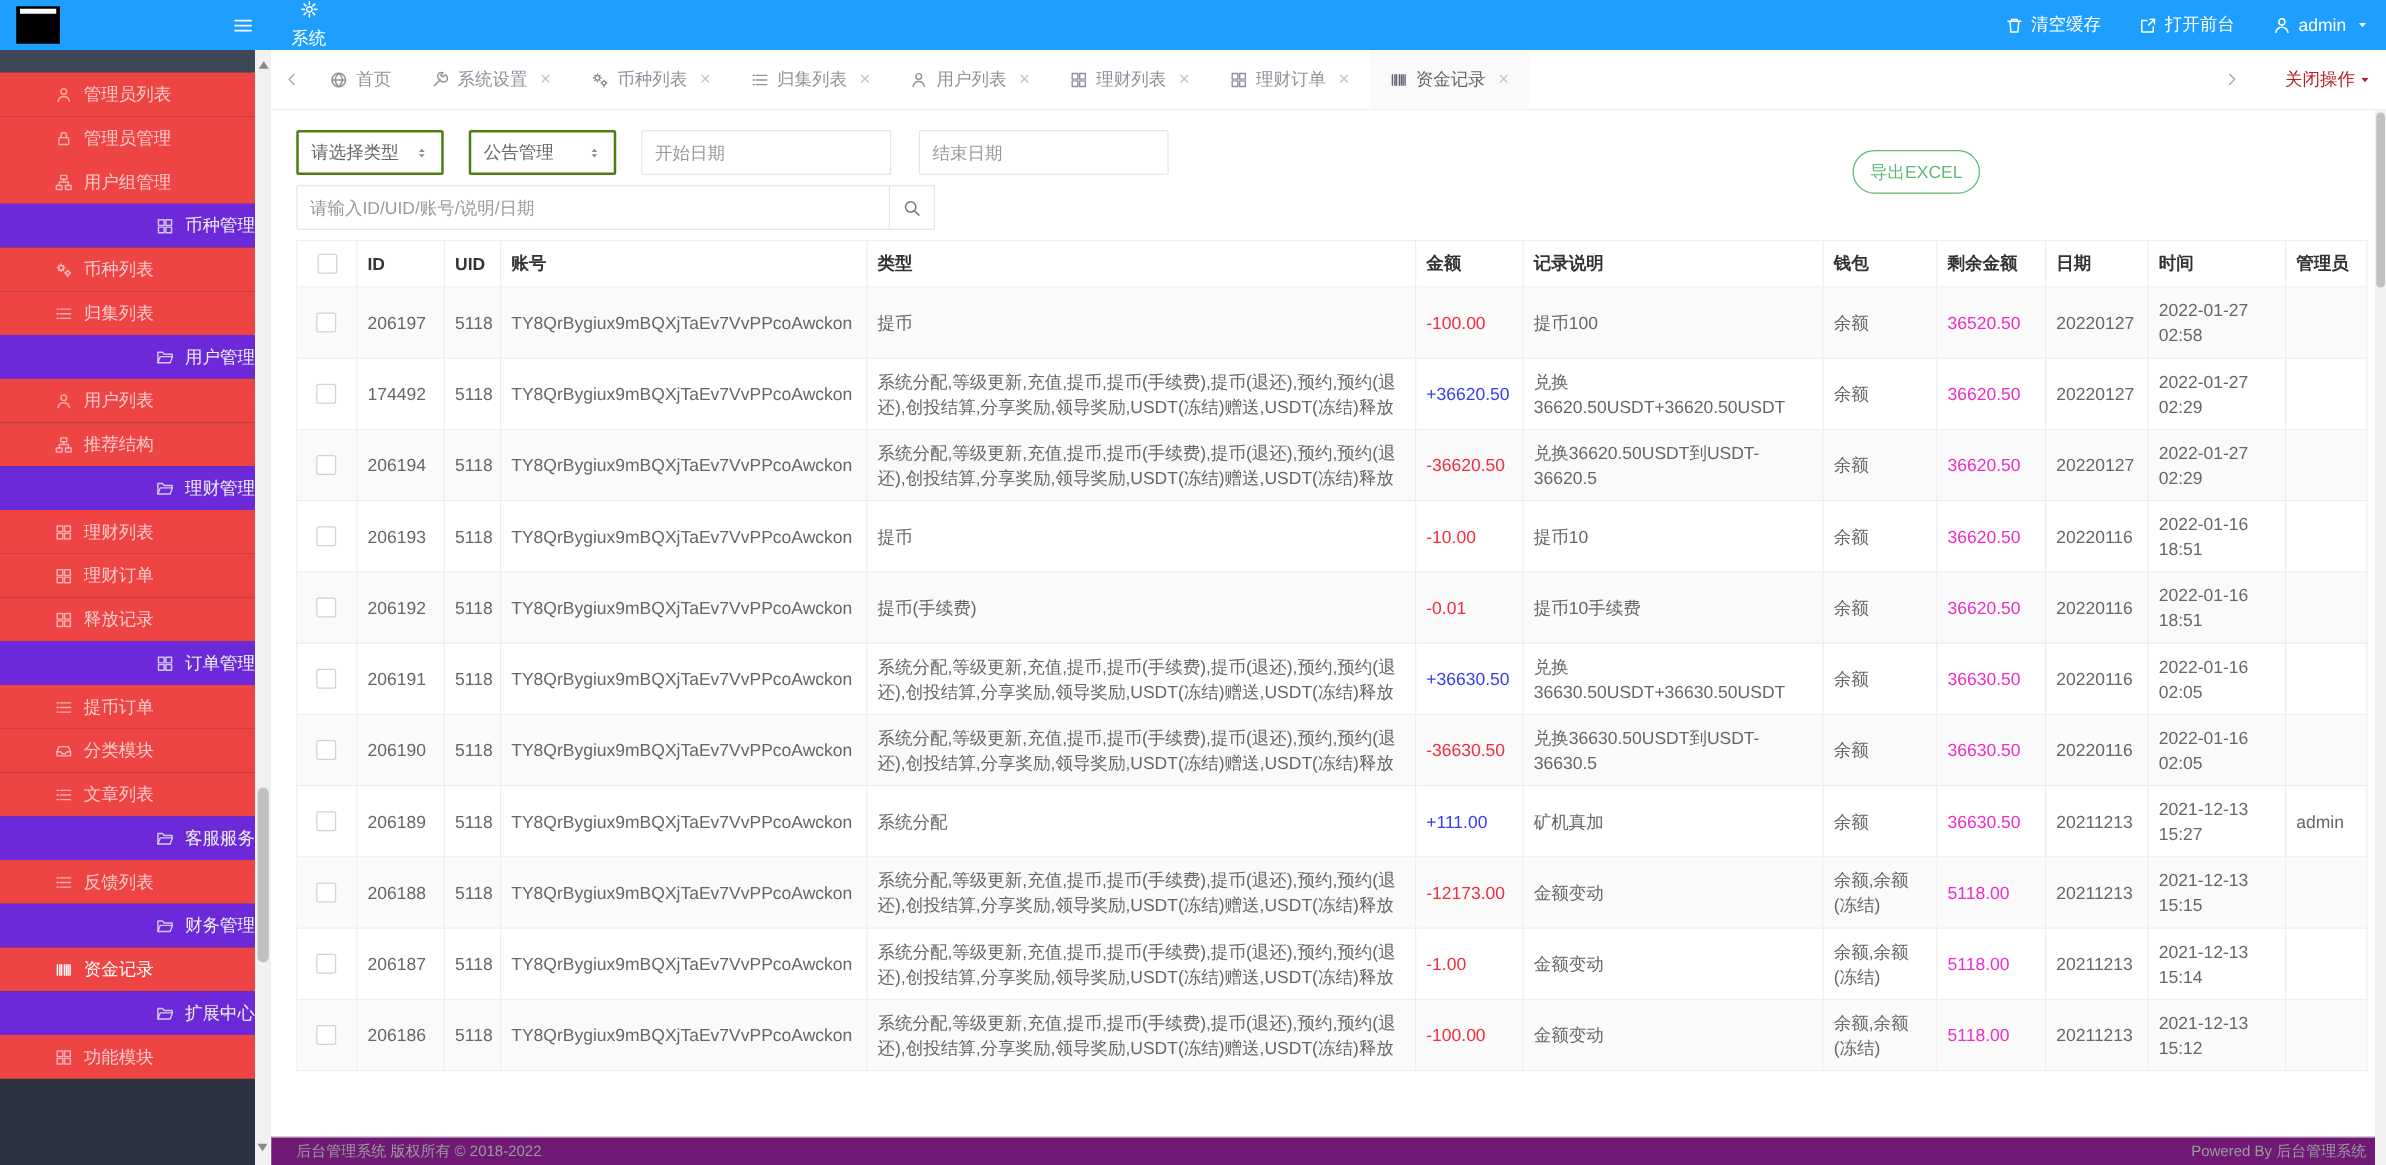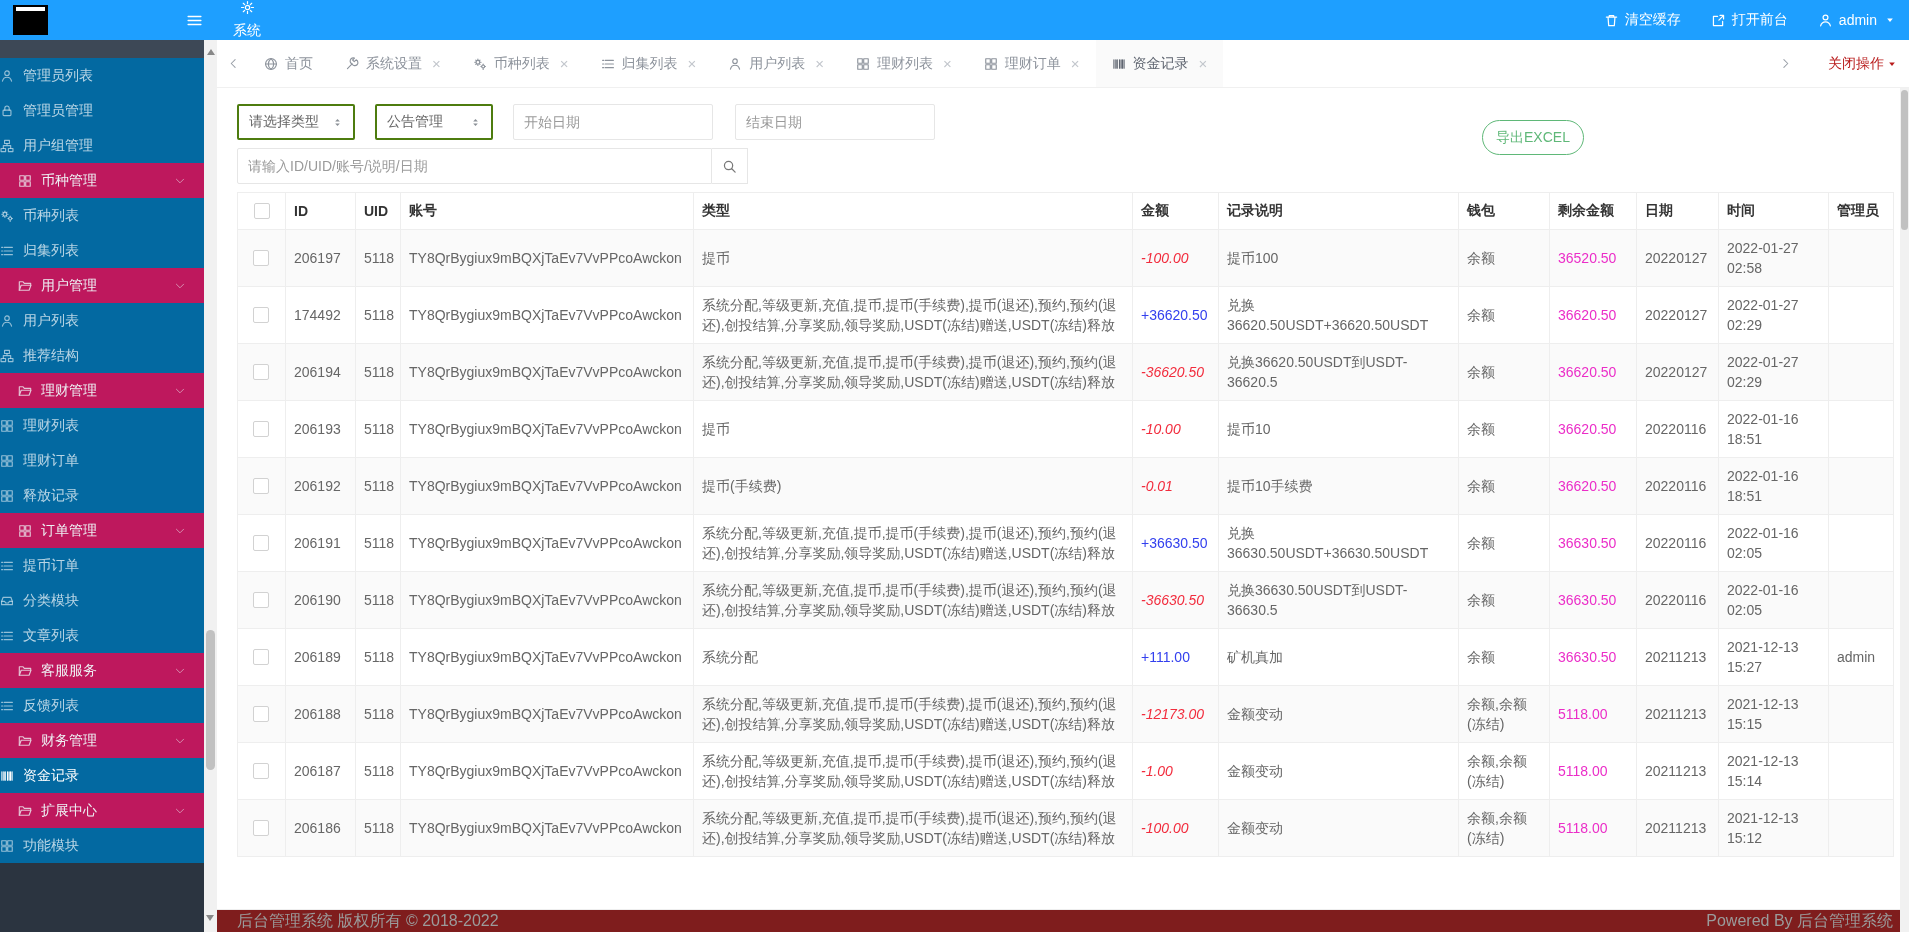--- a/index.html
+++ b/index.html
@@ -19,22 +19,22 @@
   .topbar-right { margin-left:auto; display:flex; align-items:center; gap:30px; padding-right:14px; }
   .topbar-action { display:flex; align-items:center; gap:6px; cursor:pointer; font-size:14px; }
   .topbar-action .icon { width:15px; height:15px; }
   .topbar-action .caret { width:10px; height:10px; margin-left:2px; }
 
   
   .sidebar { position:absolute; top:40px; left:0; width:204px; bottom:0; background:#2b3440; overflow:hidden; }
   .nav-strip { height:18px; background:#3d4856; }
   .nav-item { height:35px; display:flex; align-items:center; position:relative; cursor:pointer; font-size:14px; }
   .nav-item .icon { margin-right:9px; opacity:.8; }
-  .nav-item.group { background:#be185d; color:#eef1f4; padding-left:18px; }
-  .nav-item.child { background:#0369a1; color:rgba(255,255,255,.72); }
+  .nav-item.group { background:#6d28d9; color:#eef1f4; padding-left:18px;justify-content:flex-end; }
+  .nav-item.child { background:#ef4444; color:rgba(255,255,255,.72); padding-left:44px; }
   .nav-item.child.active { color:#fff; }
   .nav-item.child.active .icon { opacity:1; }
   .nav-item .chev { position:absolute; right:18px; width:12px; height:12px; opacity:.55; margin:0; }
 
   
   .side-scroll { position:absolute; top:40px; left:204px; width:13px; bottom:0; background:#f1f1f1; }
   .side-scroll .arr-up { width:0; height:0; border:4px solid transparent; border-bottom:6px solid #888; margin:5px auto 0; }
   .side-scroll .arr-down { width:0; height:0; border:4px solid transparent; border-top:6px solid #888; position:absolute; bottom:7px; left:2px; }
   .side-scroll .thumb { position:absolute; left:2px; top:590px; width:9px; height:140px; background:#c1c1c1; border-radius:5px; }
 
@@ -65,26 +65,26 @@
 
   
   table { table-layout:fixed; width:1656px; border-collapse:collapse; margin-top:5px; background:#fff; }
   th, td { border:1px solid #eee; text-align:left; vertical-align:middle; overflow:hidden; }
   thead tr { height:37px; }
   th { color:#333; font-weight:bold; font-size:14px; padding:0 8px; background:#fff; }
   tbody tr { height:57px; }
   td { padding:4px 10px 4px 8px; color:#666; line-height:1.45; font-size:14px; }
   tbody tr:nth-child(odd) td { background:#fafafa; }
   .cb { display:block; width:16px; height:16px; border:1px solid #d2d2d2; border-radius:2px; background:#fff; margin:0 auto; cursor:pointer; }
-  td.c-amount.neg { color:var(--c-neg,#f22c3d);font-style:italic; }
+  td.c-amount.neg { color:var(--c-neg,#f22c3d); }
   td.c-amount.pos { color:var(--c-pos,#3340ee); }
   td.c-balance { color:var(--c-bal,#eb2dc8); }
 
   
-  .footer { position:absolute; bottom:0; left:0; right:0; height:23px; background:#7f1d1d; border-top:1px solid #eee; display:flex; align-items:center; justify-content:space-between; padding:0 16px 0 20px; font-size:16px; color:#9b9b9b; }
+  .footer { position:absolute; bottom:0; left:0; right:0; height:23px; background:#701a75; border-top:1px solid #eee; display:flex; align-items:center; justify-content:space-between; padding:0 16px 0 20px; font-size:12px; color:#9b9b9b; }
   .page-scroll { position:absolute; top:48px; right:0; width:9px; bottom:0; background:#f1f1f1; }
   .page-scroll .thumb { position:absolute; top:2px; left:1px; width:7px; height:140px; background:#c1c1c1; border-radius:4px; }
 </style>
 </head>
 <body>
 
 <div class="app">
 
   <header class="topbar">
     <div class="logo"></div>

